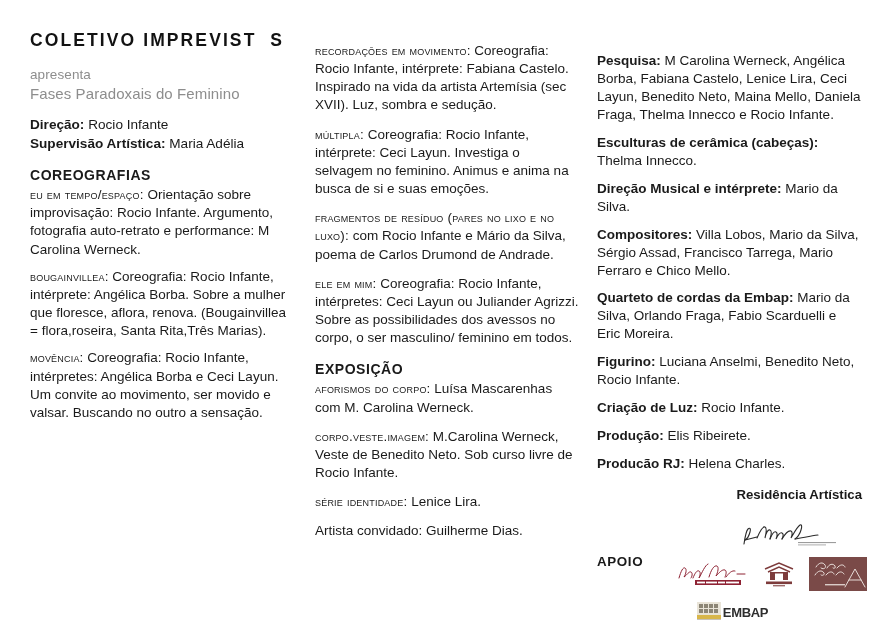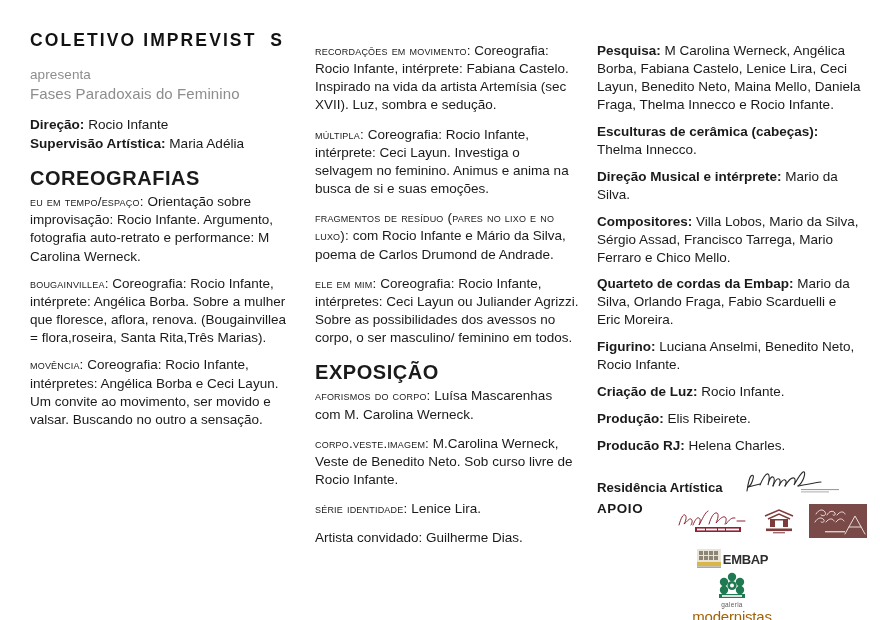--- a/index.html
+++ b/index.html
@@ -56,21 +56,21 @@
   }
   .credit-line {
     font-size: 13.6px;
     line-height: 1.33;
     margin: 0;
   }
   .credit-line + .credit-line { margin-top: 1px; }
   .credit-line b { font-weight: bold; }
 
   .section-head {
-    font-size: 20px;
+    font-size: 14px;
     font-weight: bold;
     letter-spacing: .55px;
     margin: 14px 0 3px 0;
   }
 
   
   .entry {
     font-size: 13.5px;
     line-height: 1.345;
     margin: 0 0 9px 0;
@@ -83,28 +83,29 @@
   .sc {
     font-variant: small-caps;
     text-transform: lowercase;
     letter-spacing: .2px;
   }
   .sc::first-letter { text-transform: uppercase; }
 
   
   .lbl { font-weight: bold; }
 
-  .col-right .entry { margin-bottom: 9px; line-height: 1.33; }
+  .col-right .entry { margin-bottom: 9px; line-height: 1.33; margin-top: 10px; }
 
   
   .resid-row {
     display: flex;
     align-items: flex-end;
     margin: 14px 0 6px 0;
     gap: 20px;
+    flex-direction: column;
   }
   .resid-label { font-size: 13.2px; font-weight: bold; white-space: nowrap; }
   .signature { width: 122px; height: 26px; flex: 0 0 auto; }
 
   .apoio {
     font-size: 13.4px;
     font-weight: bold;
     letter-spacing: .6px;
     margin: 2px 0 2px 0;
   }

